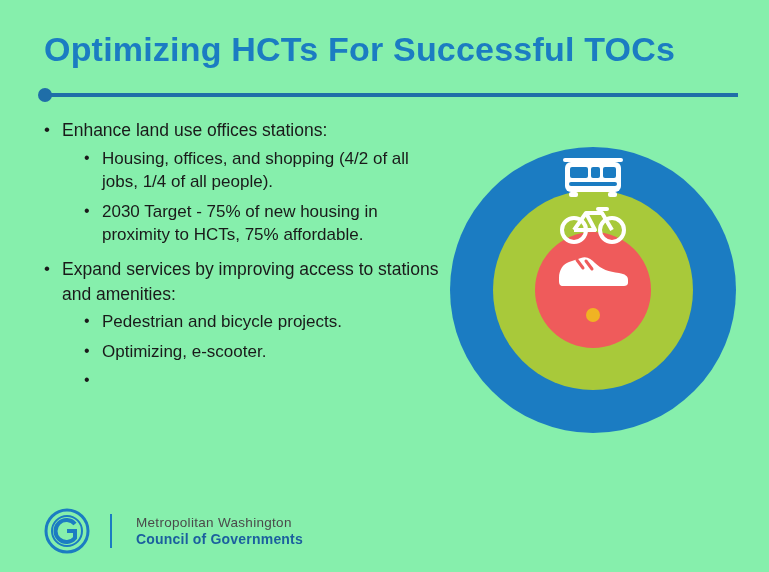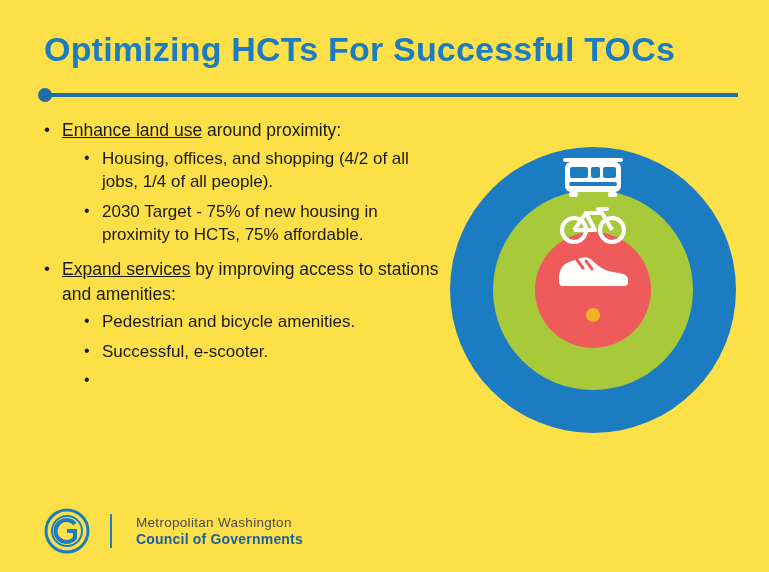--- a/index.html
+++ b/index.html
@@ -7,21 +7,21 @@
     padding: 0;
     background: #ffffff;
   }
   body {
     font-family: "Liberation Sans", sans-serif;
   }
   .slide {
     position: relative;
     width: 769px;
     height: 572px;
-    background: #fde047;
+    background: #86efac;
     overflow: hidden;
   }
   .title {
     position: absolute;
     left: 44px;
     top: 30px;
     font-size: 34px;
     font-weight: bold;
     color: #1b7cc2;
     letter-spacing: 0.2px;
@@ -71,21 +71,20 @@
     line-height: 1.42;
   }
   ul.lvl1 > li > .bullet {
     position: absolute;
     left: 4px;
     top: 0px;
     font-size: 17px;
     color: #1a1a1a;
   }
   .underline {
-    text-decoration: underline;
   }
   ul.lvl2 {
     list-style: none;
     margin: 4px 0 10px 0;
     padding: 0;
   }
   ul.lvl2 > li {
     position: relative;
     padding-left: 20px;
     margin-bottom: 6px;
@@ -153,46 +152,46 @@
 
   <div class="rule-wrap">
     <div class="rule-line"></div>
     <div class="rule-dot"></div>
   </div>
 
   <div class="content">
     <ul class="lvl1">
       <li>
         <span class="bullet">•</span>
-        <span class="underline">Enhance land use</span><span> around proximity:</span>
+        <span class="underline">Enhance land use</span><span> offices stations:</span>
         <div class="indent-group">
           <ul class="lvl2">
             <li>
               <span class="bullet">•</span>
               <span>Housing, offices, and shopping (4/2 of all jobs, 1/4 of all people).</span>
             </li>
             <li>
               <span class="bullet">•</span>
               <span>2030 Target - 75% of new housing in proximity to HCTs, 75% affordable.</span>
             </li>
           </ul>
         </div>
       </li>
       <li>
         <span class="bullet">•</span>
         <span class="underline">Expand services</span><span> by improving access to stations and amenities:</span>
         <div class="indent-group">
           <ul class="lvl2">
             <li>
               <span class="bullet">•</span>
-              <span>Pedestrian and bicycle amenities.</span>
-            </li>
-            <li>
-              <span class="bullet">•</span>
-              <span>Successful, e-scooter.</span>
+              <span>Pedestrian and bicycle projects.</span>
+            </li>
+            <li>
+              <span class="bullet">•</span>
+              <span>Optimizing, e-scooter.</span>
             </li>
             <li>
               <span class="bullet">•</span>
             </li>
           </ul>
         </div>
       </li>
     </ul>
   </div>
 

